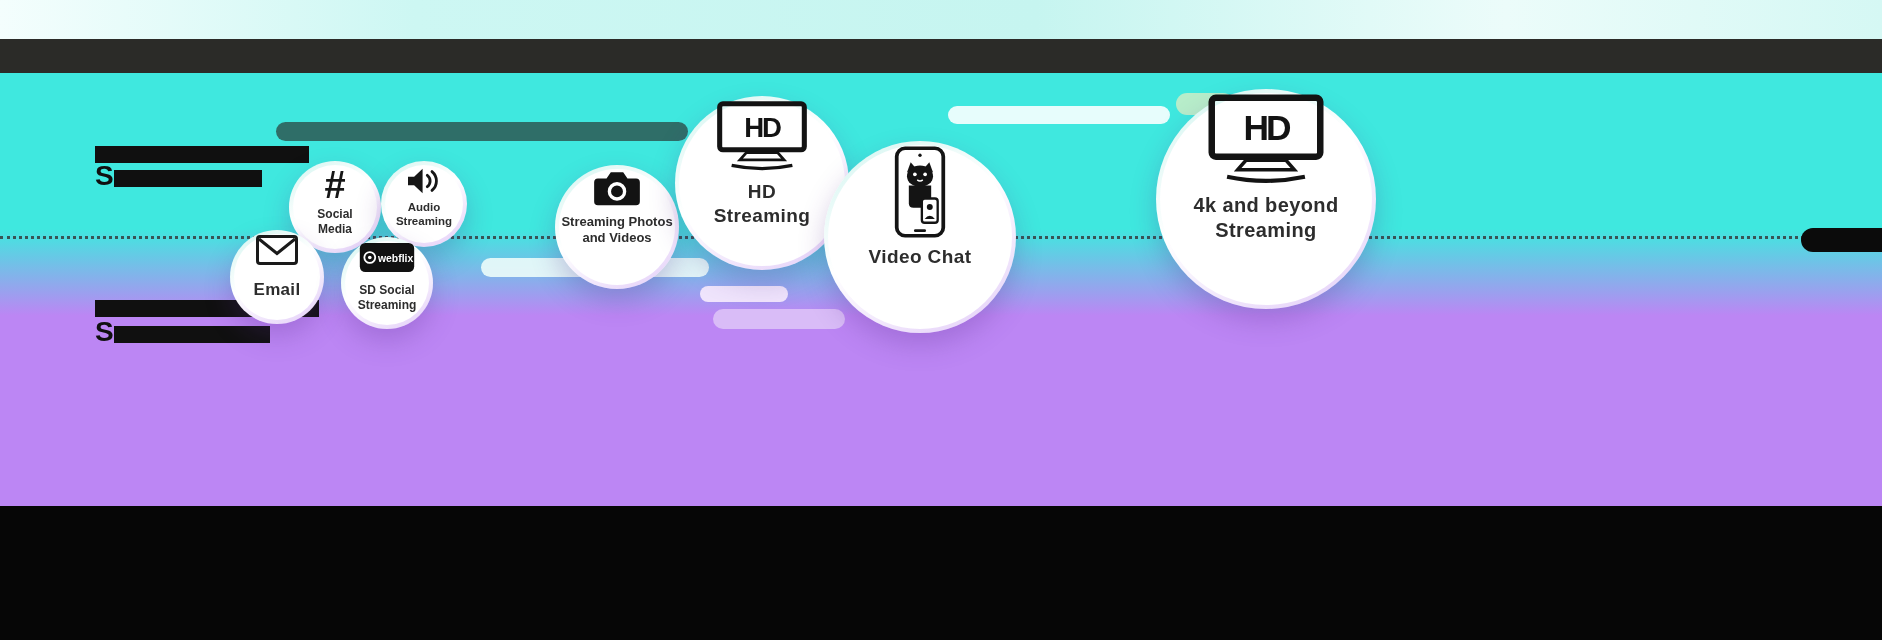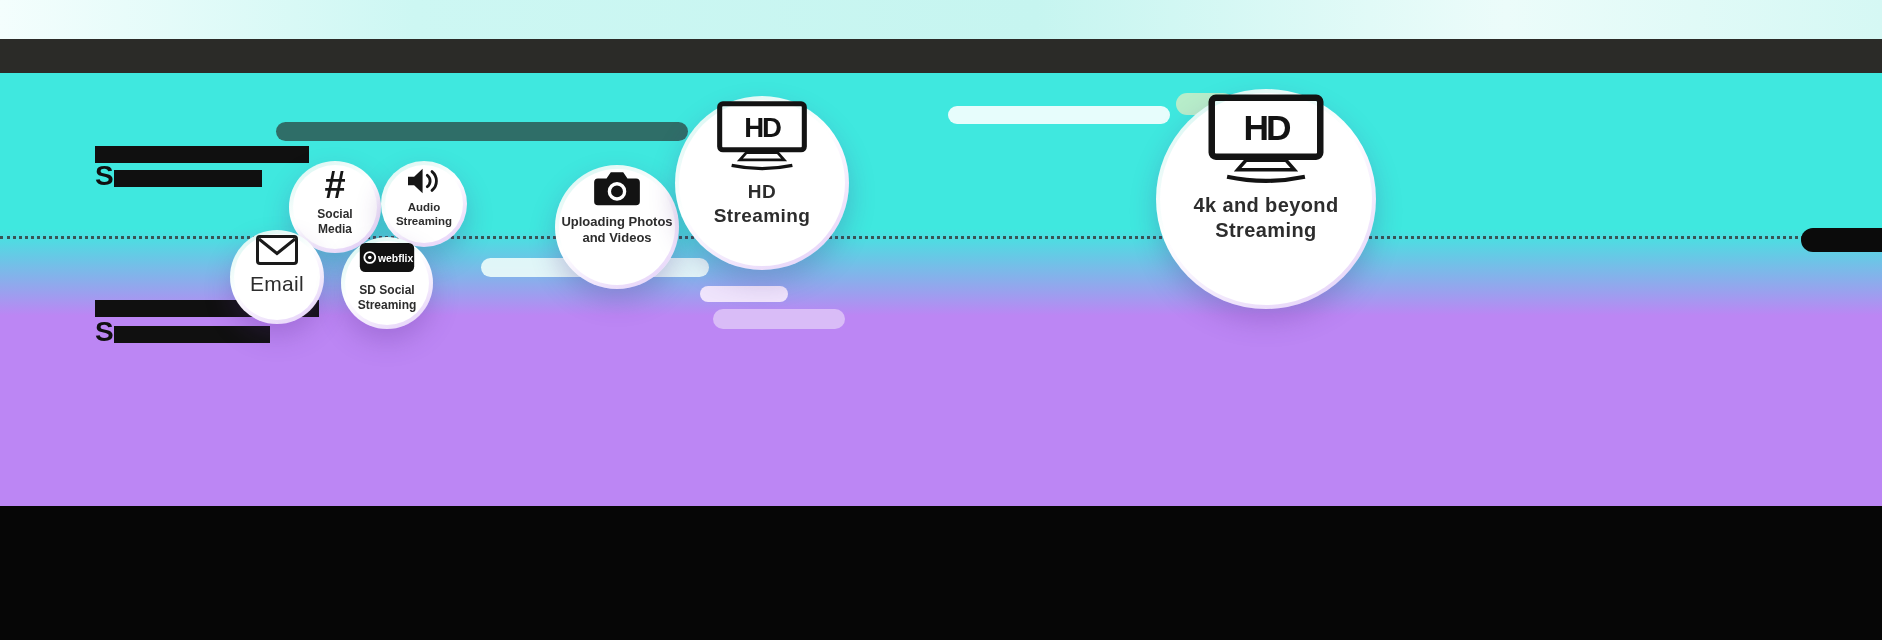--- a/index.html
+++ b/index.html
@@ -55,21 +55,21 @@
 
   #b-email  { left: 230px;  top: 230px; width: 94px;  height: 94px;  z-index: 4; gap: 5px; }
   #b-social { left: 289px;  top: 161px; width: 92px;  height: 92px;  gap: 0px; }
   #b-audio  { left: 381px;  top: 161px; width: 86px;  height: 86px;  gap: 3px; }
   #b-sd     { left: 341px;  top: 237px; width: 92px;  height: 92px;  z-index: 5; gap: 9px; }
   #b-upload { left: 555px;  top: 165px; width: 124px; height: 124px; z-index: 4; gap: 5px; }
   #b-hd     { left: 675px;  top: 96px;  width: 174px; height: 174px; z-index: 4; gap: 8px; }
   #b-video  { left: 824px;  top: 141px; width: 192px; height: 192px; z-index: 5; gap: 6px; }
   #b-4k     { left: 1156px; top: 89px;  width: 220px; height: 220px; z-index: 4; gap: 8px; }
 
-  #b-email  .bubble-label { font-size: 21px;   font-weight: 400; letter-spacing: .3px; }
+  #b-email  .bubble-label { font-size: 17px;   font-weight: 700; letter-spacing: .3px; margin-top: 8px; }
   #b-social .bubble-label { font-size: 12px;   font-weight: 600; }
   #b-audio  .bubble-label { font-size: 11.5px; font-weight: 700; }
   #b-sd     .bubble-label { font-size: 12px;   font-weight: 700; }
   #b-upload .bubble-label { font-size: 13px;   font-weight: 700; }
   #b-hd     .bubble-label { font-size: 19px;   font-weight: 600; letter-spacing: .4px; }
   #b-video  .bubble-label { font-size: 19px;   font-weight: 600; letter-spacing: .4px; }
   #b-4k     .bubble-label { font-size: 20px;   font-weight: 600; letter-spacing: .4px; }
 
   .hash-glyph { font-size: 38px; font-weight: 800; color: #161616; line-height: 1.1; }
   svg { display: block; }
@@ -135,35 +135,53 @@
     </svg>
     <div class="bubble-label">SD Social
 Streaming</div>
   </div>
 
   <div class="bubble" id="b-upload">
     <svg width="54" height="40" viewBox="0 0 56 42">
       <path d="M8 10 h9 l4.5 -6.5 h13 L39 10 h9 a4 4 0 0 1 4 4 v20 a4 4 0 0 1 -4 4 H8 a4 4 0 0 1 -4 -4 V14 a4 4 0 0 1 4 -4 Z" fill="#131313"></path>
       <circle cx="28" cy="23.5" r="8" fill="none" stroke="#ffffff" stroke-width="3.5"></circle>
     </svg>
-    <div class="bubble-label">Uploading Photos
+    <div class="bubble-label">Streaming Photos
 and Videos</div>
   </div>
 
   <div class="bubble" id="b-hd">
     <svg width="92" height="72" viewBox="0 0 100 78">
       <rect x="4" y="4" width="92" height="50" rx="3.5" fill="none" stroke="#131313" stroke-width="5.5"></rect>
       <text x="50" y="40" text-anchor="middle" font-size="30" font-weight="800" letter-spacing="-2.5" fill="#131313">HD</text>
       <path d="M33 57 h34 l7 8 H26 Z" fill="none" stroke="#131313" stroke-width="3"></path>
       <path d="M17 71 q33 7 66 0" fill="none" stroke="#131313" stroke-width="3.5"></path>
     </svg>
     <div class="bubble-label">HD
 Streaming</div>
   </div>
 
+  <div class="bubble" id="b-video">
+    <svg width="54" height="94" viewBox="0 0 58 100">
+      <rect x="4" y="3" width="50" height="94" rx="9" fill="#ffffff" stroke="#141414" stroke-width="4"></rect>
+      <circle cx="29" cy="10.5" r="1.8" fill="#141414"></circle>
+      <path d="M15 29 L19 18 L25 25 Z" fill="#141414"></path>
+      <path d="M33 25 L39 18 L43 29 Z" fill="#141414"></path>
+      <ellipse cx="29" cy="33" rx="14" ry="11.5" fill="#141414"></ellipse>
+      <circle cx="23.5" cy="31" r="2" fill="#ffffff"></circle>
+      <circle cx="34.5" cy="31" r="2" fill="#ffffff"></circle>
+      <path d="M26 37 q3 2.5 6 0" stroke="#ffffff" stroke-width="1.5" fill="none"></path>
+      <path d="M17 43 h24 v19 q0 5 -5 5 H22 q-5 0 -5 -5 Z" fill="#141414"></path>
+      <rect x="31" y="57" width="17" height="26" rx="3" fill="#ffffff" stroke="#141414" stroke-width="2.5"></rect>
+      <circle cx="39.5" cy="66" r="3.2" fill="#141414"></circle>
+      <path d="M34 79 q5.5 -7 11 0 Z" fill="#141414"></path>
+      <line x1="24" y1="91.5" x2="34" y2="91.5" stroke="#141414" stroke-width="3" stroke-linecap="round"></line>
+    </svg>
+    <div class="bubble-label">Video Chat</div>
+  </div>
 
   <div class="bubble" id="b-4k">
     <svg width="118" height="92" viewBox="0 0 100 78">
       <rect x="4" y="4" width="92" height="50" rx="3.5" fill="none" stroke="#131313" stroke-width="5.5"></rect>
       <text x="50" y="40" text-anchor="middle" font-size="30" font-weight="800" letter-spacing="-2.5" fill="#131313">HD</text>
       <path d="M33 57 h34 l7 8 H26 Z" fill="none" stroke="#131313" stroke-width="3"></path>
       <path d="M17 71 q33 7 66 0" fill="none" stroke="#131313" stroke-width="3.5"></path>
     </svg>
     <div class="bubble-label">4k and beyond
 Streaming</div>

